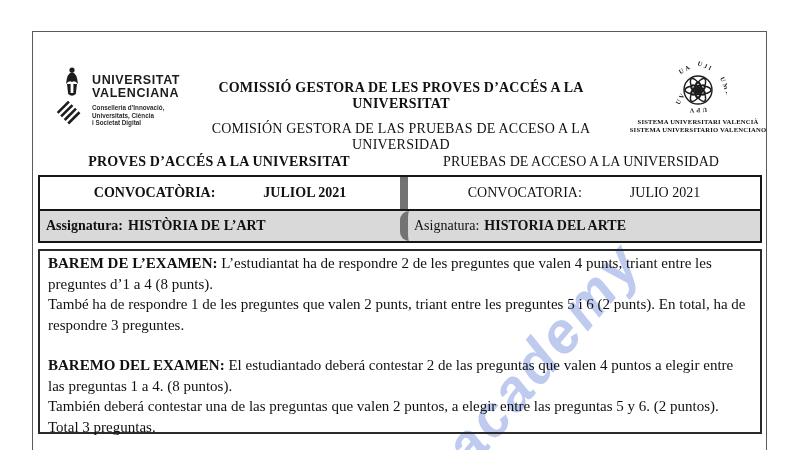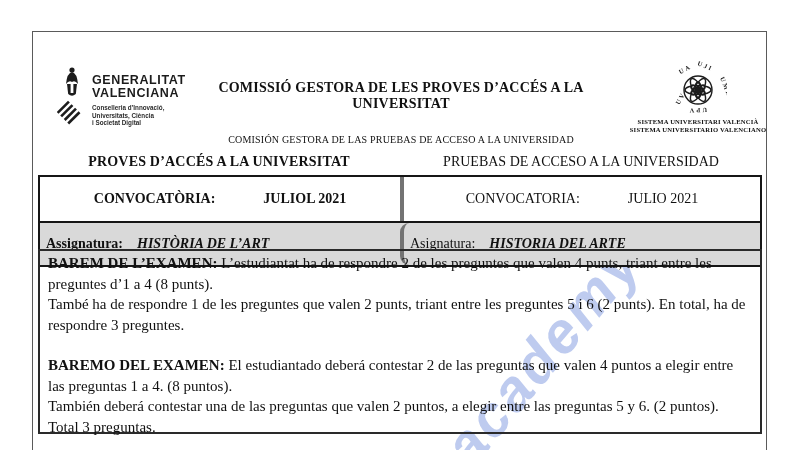--- a/index.html
+++ b/index.html
@@ -21,43 +21,43 @@
 
   
   .gva { position:absolute; left:57px; top:66px; display:flex; gap:5px;
          font-family:"Liberation Sans", sans-serif; }
   .gva-text { padding-top:8px; }
   .gva-name { font-size:12.5px; font-weight:bold; letter-spacing:0.6px; line-height:13px; color:#1c1c1c; }
   .gva-sub  { margin-top:4px; font-size:6.3px; font-weight:bold; color:#2b2b2b; line-height:7.5px; }
 
   .commission { position:absolute; left:178px; top:80px; width:446px; text-align:center; }
   .commission .ca { font-size:14px; font-weight:bold; letter-spacing:0.2px; }
-  .commission .es { font-size:10px; margin-top:22px; letter-spacing:0.2px; }
+  .commission .es { font-size:14px; margin-top:9px; letter-spacing:0.2px; }
 
   .suv { position:absolute; left:622px; top:60px; width:152px; text-align:center; }
   .suv-lines { margin-top:2px; font-size:6.6px; font-weight:bold; line-height:8px; letter-spacing:0.2px; }
 
   
   .proves-row { position:absolute; left:38px; top:150px; width:724px; height:24px; display:flex; }
   .proves-row .cell { width:50%; display:flex; align-items:center; justify-content:center; }
   .proves-ca { font-size:14px; font-weight:bold; letter-spacing:0.2px; }
   .proves-es { font-size:14px; }
 
   .info-table { position:absolute; left:38px; top:175px; width:724px;
                 border:2px solid #161616; }
-  .info-row { display:flex; height:44px; }
+  .info-row { display:flex; height:32px; }
   .info-row + .info-row { border-top:2px solid #161616; }
   .info-cell { width:50%; display:flex; align-items:center; font-size:14px; }
-  .info-cell + .info-cell { border-left:4px solid #737373; }
+  .info-cell + .info-cell { border-left:8px solid #737373; }
   .row-conv .info-cell { justify-content:center; }
   .row-assig { background:#d9d9d9; }
   .row-assig .info-cell { padding-left:6px;border-radius:9px; }
   .gapped { margin-left:48px; }
   .b { font-weight:bold; }
-  .sp4 { margin-left:14px;font-style:italic; }
+  .sp4 { margin-left:5px; }
 
   
   .barem { position:absolute; left:38px; top:249px; width:724px; height:185px;
            border:2px solid #2a2a2a; padding:2px 8px 0 8px;
            font-size:15px; line-height:20.5px; background:transparent;font-family:Liberation Serif, serif; }
   .barem p { margin:0; }
   .spacer { height:20px; }
 
   
   .emblem-svg, .rosette-svg { display:block; }
@@ -82,21 +82,21 @@
       </g>
       <g transform="rotate(-45 11 46)">
         <rect x="3" y="38" width="16" height="2.6" fill="#1c1c1c"></rect>
         <rect x="3" y="43" width="16" height="2.6" fill="#1c1c1c"></rect>
         <rect x="3" y="48" width="16" height="2.6" fill="#1c1c1c"></rect>
         <rect x="3" y="53" width="16" height="2.6" fill="#1c1c1c"></rect>
       </g>
     </svg>
     <div class="gva-text">
       <div class="gva-name">
-        <div>GENERALITAT</div>
+        <div>UNIVERSITAT</div>
         <div>VALENCIANA</div>
       </div>
       <div class="gva-sub">
         <div>Conselleria d’Innovació,</div>
         <div>Universitats, Ciència</div>
         <div>i Societat Digital</div>
       </div>
     </div>
   </div>
 

